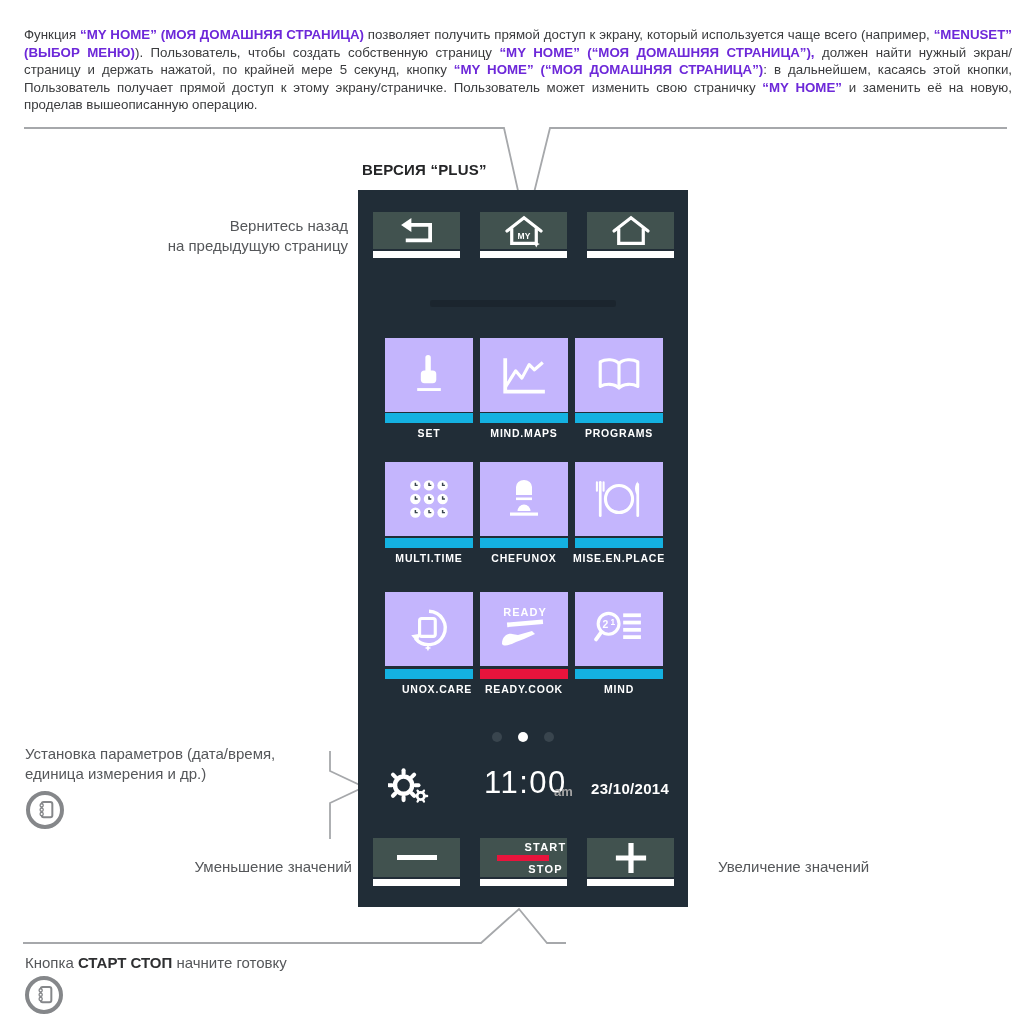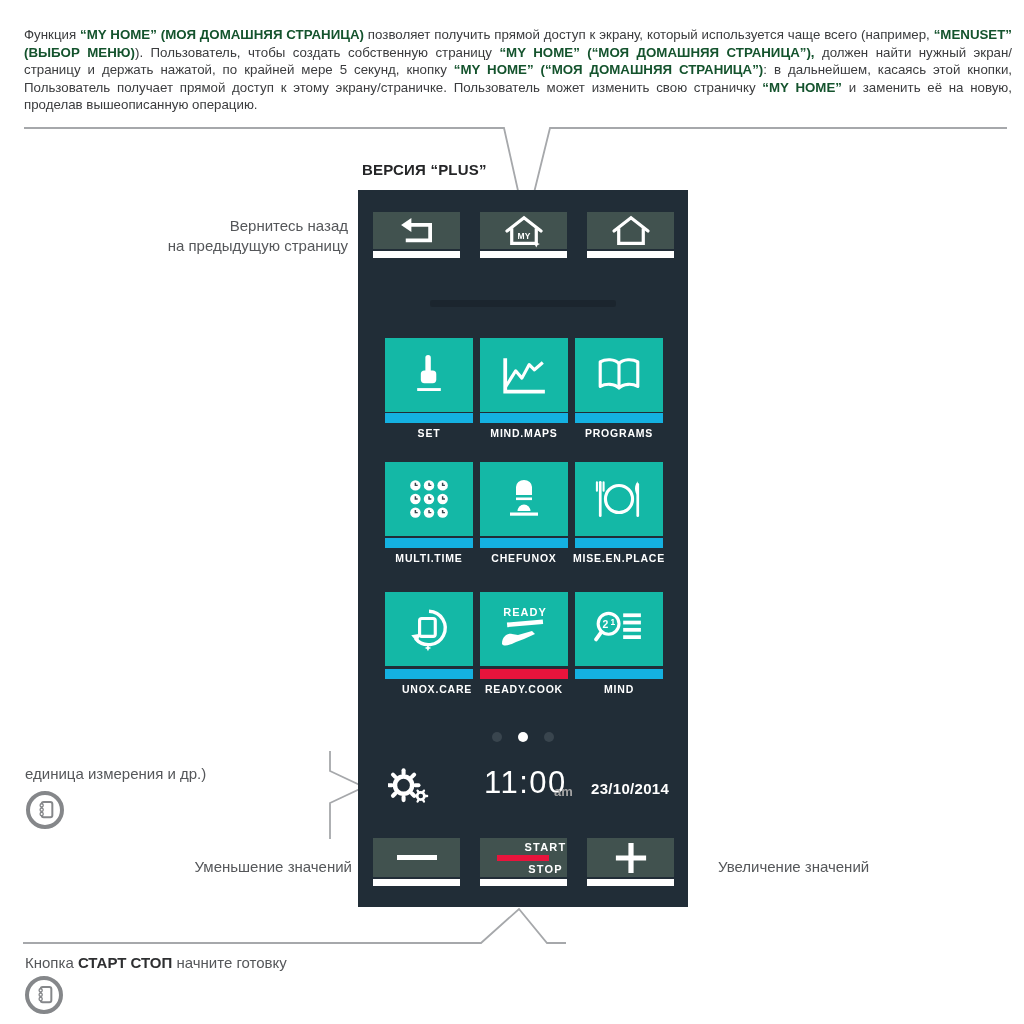--- a/index.html
+++ b/index.html
@@ -1,36 +1,36 @@
 <!DOCTYPE html>
 <html><head>
 <meta charset="utf-8">
 <style>
   html,body{margin:0;padding:0;background:#fff;}
   #page{position:relative;width:1024px;height:1024px;background:#ffffff;overflow:hidden;
         font-family:"Liberation Sans","DejaVu Sans",sans-serif;}
   
   .intro{position:absolute;left:24px;top:13px;width:988px;font-size:13.3px;line-height:17.4px;
          color:#3b3c3e;text-align:justify;}
-  .intro b{color:#14532d;}
+  .intro b{color:#6d28d9;}
   .version{position:absolute;left:362px;top:161px;font-size:15px;font-weight:bold;color:#242527;
            letter-spacing:.2px;}
   .ann{position:absolute;color:#55575a;font-size:15px;line-height:19.5px;}
   .ann b{color:#2e2f31;}
   
   .lines{position:absolute;left:0;top:0;width:1024px;height:1024px;pointer-events:none;}
   
   .panel{position:absolute;left:358px;top:190px;width:330px;height:717px;background:#212d37;}
   .navbtn,.ctlbtn{position:absolute;width:87px;background:#41524f;display:flex;align-items:center;
         justify-content:center;cursor:pointer;}
   .navbtn{top:22px;height:37px;}
   .ctlbtn{top:648px;height:39px;}
   .underbar{position:absolute;width:87px;height:7px;background:#ffffff;}
   .nav-ub{top:61px;} .ctl-ub{top:689px;}
-  .tile{position:absolute;width:88px;height:74px;background:#14b8a6;display:flex;align-items:center;
+  .tile{position:absolute;width:88px;height:74px;background:#c4b5fd;display:flex;align-items:center;
         justify-content:center;cursor:pointer;}
   .tbar{position:absolute;width:88px;height:10px;}
   .bar-cyan{background:#14b1e1;} .bar-red{background:#e8143c;}
   .tlabel{position:absolute;width:120px;text-align:center;color:#ffffff;font-size:10.5px;
           font-weight:bold;letter-spacing:.8px;}
   .dots{position:absolute;left:0;top:542px;width:330px;display:flex;justify-content:center;gap:16px;}
   .dot{width:10px;height:10px;border-radius:50%;}
   .dot-dim{background:#39454e;} .dot-on{background:#ffffff;}
   .time{position:absolute;left:126px;top:575px;color:#fff;font-size:31px;letter-spacing:1.5px;}
   .meridiem{position:absolute;left:196px;top:594px;color:#a3a3a3;font-size:13px;font-weight:bold;}
@@ -61,21 +61,21 @@
     <polyline points="23,943 481,943 519,909 547,943 566,943"></polyline>
   </svg>
 
   <div class="version">ВЕРСИЯ “PLUS”</div>
 
   <div class="ann" style="left:120px;top:216px;width:228px;text-align:right;">
     <span>Вернитесь назад</span><br>
     <span>на предыдущую страницу</span>
   </div>
   <div class="ann" style="left:25px;top:744px;width:300px;">
-    <br>
+    <span>Установка параметров (дата/время,</span><br>
     <span>единица измерения и др.)</span>
   </div>
   <div class="ann" style="left:100px;top:857px;width:252px;text-align:right;">Уменьшение значений</div>
   <div class="ann" style="left:718px;top:857px;">Увеличение значений</div>
   <div class="ann" style="left:25px;top:953px;"><span>Кнопка </span><b>СТАРТ СТОП</b><span> начните готовку</span></div>
 
   <div class="refcircle" style="left:26px;top:791px;">
     <svg width="24" height="24" viewBox="0 0 36 36">
       <rect x="13" y="6" width="16" height="23" rx="3" stroke="#85878a" stroke-width="3" fill="none"></rect>
       <circle cx="13" cy="11" r="2.4" stroke="#85878a" stroke-width="2" fill="#fff"></circle>

